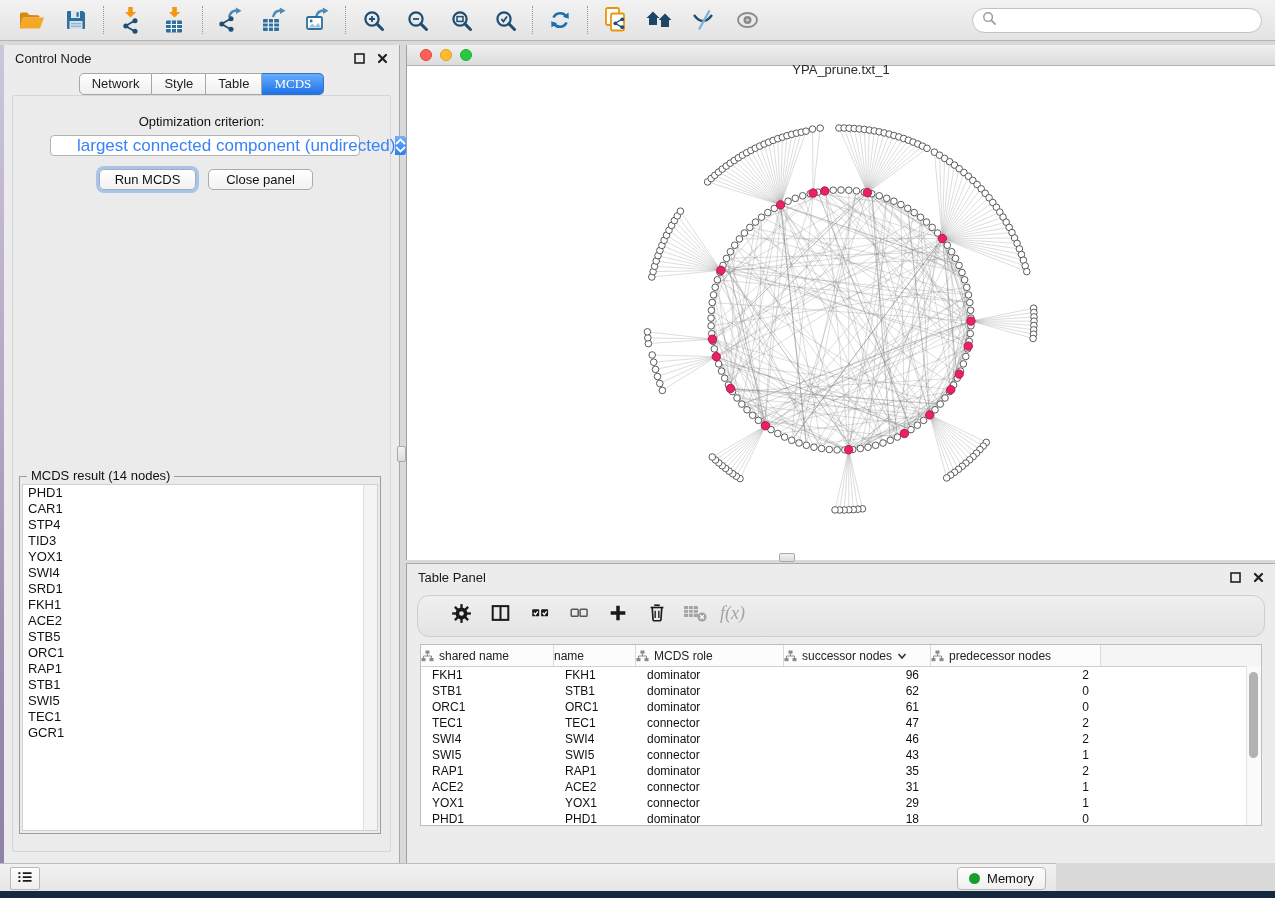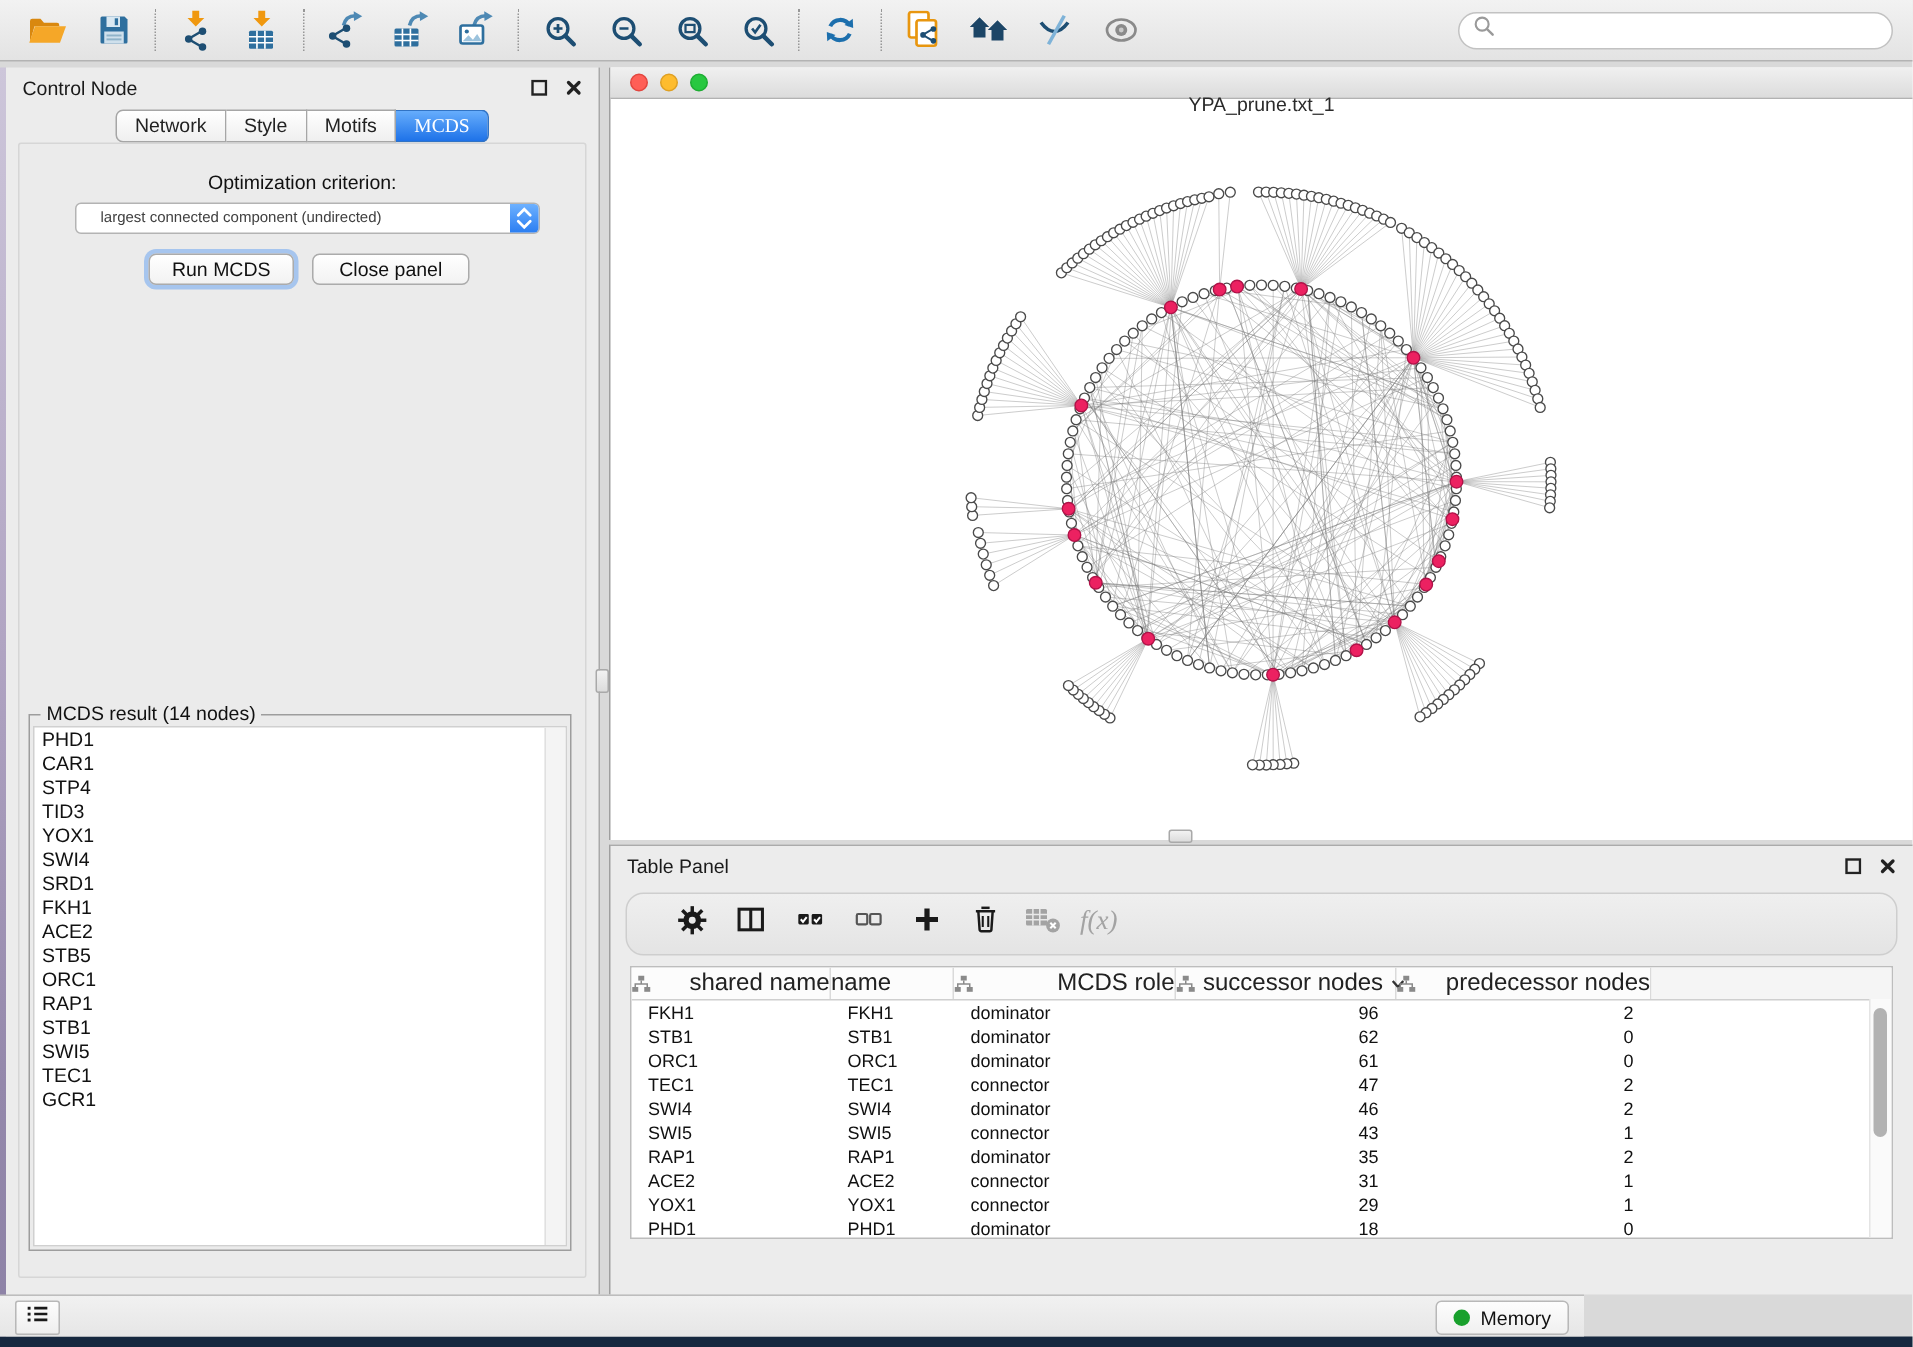--- a/index.html
+++ b/index.html
@@ -24,21 +24,21 @@
   #control-panel{position:absolute;left:4px;top:45px;width:396px;height:818px;background:#ececec;border-right:1px solid #a9a9a9;box-sizing:border-box;}
   #cp-tabs{position:absolute;top:28px;left:0;width:100%;display:flex;justify-content:center;}
   .seg{display:inline-flex;}
   .seg>div{height:16px;line-height:16px;padding:2px 12px;font-size:13px;background:linear-gradient(#ffffff,#efefef);border:1px solid #a6a6a6;border-left:none;color:#222;}
   .seg>div:first-child{border-left:1px solid #a6a6a6;border-top-left-radius:5px;border-bottom-left-radius:5px;}
   .seg>div:last-child{border-top-right-radius:5px;border-bottom-right-radius:5px;}
   .seg>div.active{background:linear-gradient(#66adfc,#1e72e8);color:#fff;border-color:#3173c4;font-family:Liberation Serif, serif;}
   #cp-content{position:absolute;left:8px;right:8px;top:50px;bottom:11px;background:#ebebeb;border:1px solid #d6d6d6;border-radius:2px;}
   #opt-label{position:absolute;top:18px;left:0;width:100%;text-align:center;font-size:13px;color:#111;}
   #criterion-select{position:absolute;top:39px;left:37px;width:310px;height:21px;background:#fff;border:1px solid #b3b3b3;border-radius:4px;box-sizing:border-box;display:flex;align-items:center;}
-  #criterion-select .val{flex:1;font-size:10px;padding-left:16px;color:#404040;white-space:nowrap;}
+  #criterion-select .val{flex:1;font-size:17px;padding-left:26px;color:#3b82f6;white-space:nowrap;}
   #criterion-select .stepper{width:19px;height:19px;background:linear-gradient(#6db1ff,#2b7ef2);border-radius:0 3px 3px 0;display:flex;flex-direction:column;align-items:center;justify-content:center;gap:1px;}
   .cp-btn{position:absolute;top:73px;height:21px;background:linear-gradient(#ffffff,#f2f2f2);border:1px solid #ababab;border-radius:5px;font-size:13px;color:#111;display:flex;align-items:center;justify-content:center;box-sizing:border-box;}
   #run-btn{left:86px;width:97px;box-shadow:0 0 0 3px rgba(110,165,240,.55);}
   #close-btn{left:195px;width:105px;}
   #mcds-groupbox{position:absolute;left:6px;right:9px;top:380px;bottom:17px;border:1px solid #9d9d9d;}
   #mcds-legend{position:absolute;top:-9px;left:7px;background:#ebebeb;padding:0 4px;font-size:13px;color:#111;}
   #mcds-list{position:absolute;left:2px;right:2px;top:7px;bottom:2px;background:#fff;border:1px solid #d0d0d0;overflow:hidden;}
   .mcds-item{font-size:13px;line-height:16px;padding-left:5px;color:#111;}
   #mcds-scroll{position:absolute;right:0;top:0;bottom:0;width:13px;background:#f4f4f4;border-left:1px solid #e0e0e0;}
 
@@ -50,21 +50,21 @@
   #net-canvas{position:absolute;left:0;top:20px;width:869px;height:494px;}
   .grip-v{position:absolute;left:397px;top:446px;width:9px;height:16px;background:linear-gradient(#f2f2f2,#dcdcdc);border:1px solid #a9a9a9;border-radius:2px;box-sizing:border-box;}
   .grip-h{position:absolute;left:779px;top:553px;width:16px;height:9px;background:linear-gradient(#f2f2f2,#dcdcdc);border:1px solid #a9a9a9;border-radius:2px;box-sizing:border-box;}
 
   
   #table-panel{position:absolute;left:406px;top:563px;width:869px;height:300px;background:#ececec;border-left:1px solid #9f9f9f;border-top:1px solid #ababab;box-sizing:border-box;}
   #tp-toolbar{position:absolute;left:10px;right:10px;top:31px;height:42px;background:linear-gradient(#efefef,#e4e4e4);border:1px solid #cecece;border-radius:12px;display:flex;align-items:flex-start;padding-left:24px;gap:0;box-sizing:border-box;}
   .tpbtn{width:39px;height:34px;display:flex;align-items:center;justify-content:center;}
   #tbl{position:absolute;left:13px;right:13px;top:80px;bottom:37px;background:#fff;border:1px solid #bdbdbd;box-sizing:border-box;overflow:hidden;}
   #tbl-header{display:flex;height:21px;background:#fcfcfc;border-bottom:1px solid #cfcfcf;}
-  .th{display:flex;align-items:center;justify-content:space-between;gap:5px;border-right:1px solid #dadada;font-size:16px;color:#222;box-sizing:border-box;white-space:nowrap;}
+  .th{display:flex;align-items:center;justify-content:flex-start;gap:5px;border-right:1px solid #dadada;font-size:12px;color:#222;box-sizing:border-box;white-space:nowrap;}
   .th-fill{flex:1;background:#f5f5f5;}
   .tr{display:flex;height:16px;align-items:center;}
   .td{font-size:12px;color:#111;box-sizing:border-box;white-space:nowrap;overflow:hidden;}
   #tbl-scroll{position:absolute;right:0;top:21px;bottom:0;width:14px;background:#fafafa;border-left:1px solid #e4e4e4;}
   #tbl-thumb{position:absolute;left:2px;top:6px;width:9px;height:86px;background:#b2b2b2;border-radius:5px;}
   #tbl-tabs{position:absolute;bottom:8px;left:0;width:100%;display:flex;justify-content:center;}
 
   
   #status-bar{position:absolute;left:0;bottom:7px;width:1056px;height:28px;background:linear-gradient(#f1f1f1,#e6e6e6);border-top:1px solid #bdbdbd;box-sizing:border-box;}
   #status-list-btn{position:absolute;left:10px;top:3px;width:28px;height:21px;background:linear-gradient(#fdfdfd,#eee);border:1px solid #b8b8b8;border-radius:2px;display:flex;align-items:center;justify-content:center;}
@@ -285,21 +285,21 @@
             <svg width="11" height="11" viewBox="0 0 11 11">
               <path d="M2 2 L9 9 M9 2 L2 9" stroke="#222" stroke-width="2.2" stroke-linecap="round"></path>
             </svg>
           </span>
       </span>
     </div>
     <div id="cp-tabs">
         <div class="seg" id="cp-seg">
           <div>Network</div>
           <div>Style</div>
-          <div>Motifs</div>
+          <div>Table</div>
           <div class="active">MCDS</div>
         </div>
       </div>
     <div id="cp-content">
       <div id="opt-label">Optimization criterion:</div>
       <div id="criterion-select">
         <span class="val">largest connected component (undirected)</span>
         <span class="stepper">
           <svg width="11" height="7" viewBox="0 0 11 7">
               <path d="M1.5 5.5 L5.5 1.5 L9.5 5.5" fill="none" stroke="#fff" stroke-width="1.8" stroke-linecap="round"></path>

